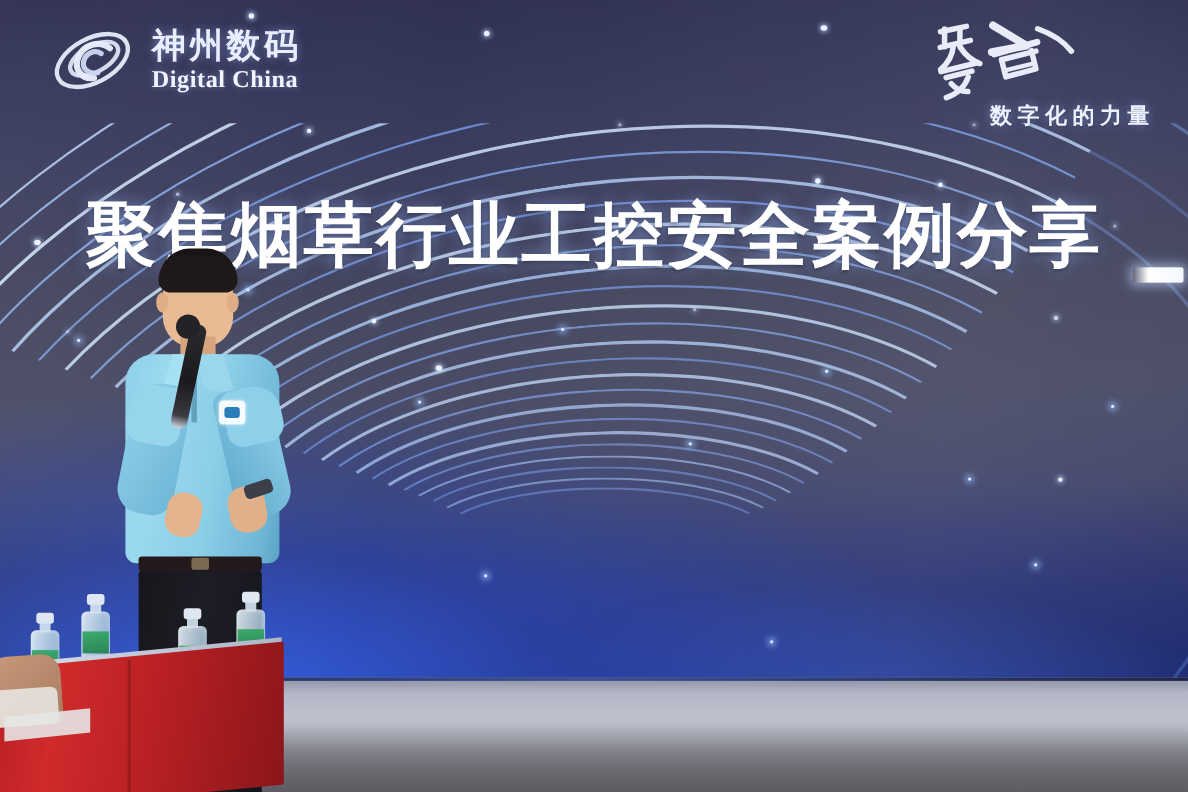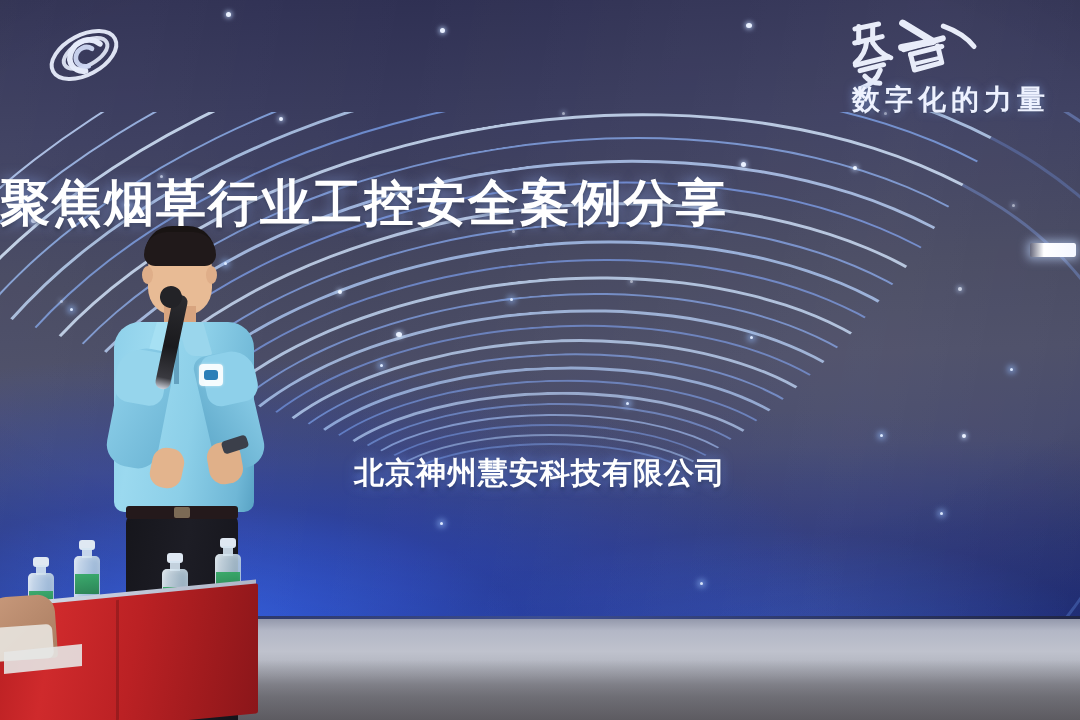--- a/index.html
+++ b/index.html
@@ -46,26 +46,27 @@
     border-style:solid;border-color:transparent;
     transform-origin:50% 50%;
     mix-blend-mode:screen;
     opacity:.85;
   }
   .speckle{position:absolute;width:3px;height:3px;border-radius:50%;background:#dce9ff;box-shadow:0 0 6px 2px rgba(150,190,255,.9);}
 
   
   .slide-title{
     position:absolute;left:0;right:0;top:182px;
-    font-size:50px;line-height:1;
+    text-align:center;
+    font-size:64px;line-height:1;
     font-weight:900;letter-spacing:2px;
     color:#ffffff;
     text-shadow:0 0 14px rgba(150,180,255,.55), 0 2px 4px rgba(0,0,0,.45);
     white-space:nowrap;
-    font-family:Liberation Mono, monospace;
+    font-family:Liberation Serif, serif;
   }
   .slide-date{
     position:absolute;left:0;right:0;top:350px;
     text-align:center;
     font-size:27px;line-height:1;
     font-weight:800;letter-spacing:1px;
     color:#f3f6ff;
     text-shadow:0 0 10px rgba(140,170,255,.5),0 1px 3px rgba(0,0,0,.4);
     font-family:"DejaVu Sans","Liberation Sans",sans-serif;
   }
@@ -95,21 +96,21 @@
   }
 
   
   .brand-right{position:absolute;right:16px;top:14px;width:250px;height:105px;}
   .brand-right .calli{
     position:absolute;left:34px;top:0;width:130px;height:72px;
     transform:rotate(-7deg);
   }
   .brand-right .tagline{
     position:absolute;right:14px;bottom:0;
-    font-size:28px;font-weight:700;color:#eef2ff;letter-spacing:5px;
+    font-size:20px;font-weight:700;color:#eef2ff;letter-spacing:5px;
     text-shadow:0 0 9px rgba(150,185,255,.55),0 1px 3px rgba(0,0,0,.35);
     white-space:nowrap;
     font-family:"DejaVu Sans","Liberation Sans",sans-serif;
   }
   .light-dash{
     position:absolute;left:1030px;top:243px;width:46px;height:14px;border-radius:2px;
     background:linear-gradient(90deg,rgba(255,255,255,.15),#ffffff 30%,#f4f7ff 100%);
     box-shadow:0 0 10px 3px rgba(190,215,255,.6);
   }
 
@@ -287,31 +288,34 @@
       <span class="speckle" style="left:1190px;top:256px;"></span>
       <span class="speckle" style="left:330px;top:340px;"></span>
       <span class="speckle" style="left:620px;top:410px;"></span>
       <span class="speckle" style="left:880px;top:470px;"></span>
       <span class="speckle" style="left:1120px;top:400px;"></span>
     </div>
 
     <div class="vignette"></div>
 
     <div class="slide-title">聚焦烟草行业工控安全案例分享</div>
-    <div class="slide-company">北京神州慧安科技有限公司</div>
 
     <div class="brand-left">
       <svg class="brand-mark" viewBox="0 0 100 88">
         <g fill="none" stroke="#e7ecfb" stroke-linecap="round">
           <ellipse cx="50" cy="44" rx="44" ry="25" transform="rotate(-28 50 44)" stroke-width="5" opacity=".95"></ellipse>
           <ellipse cx="52" cy="42" rx="30" ry="15" transform="rotate(-28 52 42)" stroke-width="5" opacity=".9"></ellipse>
           <path d="M70 30 C58 20 40 26 34 40 C28 54 38 66 52 64" stroke-width="7" opacity=".98"></path>
         </g>
         <path d="M60 36 C52 31 42 36 40 45 C38 54 46 60 56 58" fill="none" stroke="#cdd7f2" stroke-width="6" stroke-linecap="round" opacity=".95"></path>
       </svg>
+      <div class="brand-words">
+        <div class="brand-cn">神州数码</div>
+        <div class="brand-en">Digital China</div>
+      </div>
     </div>
 
     <div class="brand-right">
       <svg class="calli" viewBox="0 0 130 72">
         <g stroke="#f0f4ff" fill="none" stroke-linecap="round" stroke-linejoin="round" opacity=".96">
           <path d="M10 8 L34 6" stroke-width="5"></path>
           <path d="M14 6 L12 22" stroke-width="5"></path>
           <path d="M28 7 L26 22" stroke-width="5"></path>
           <path d="M8 22 L36 19" stroke-width="5"></path>
           <path d="M20 22 C18 32 12 38 6 42" stroke-width="5"></path>

